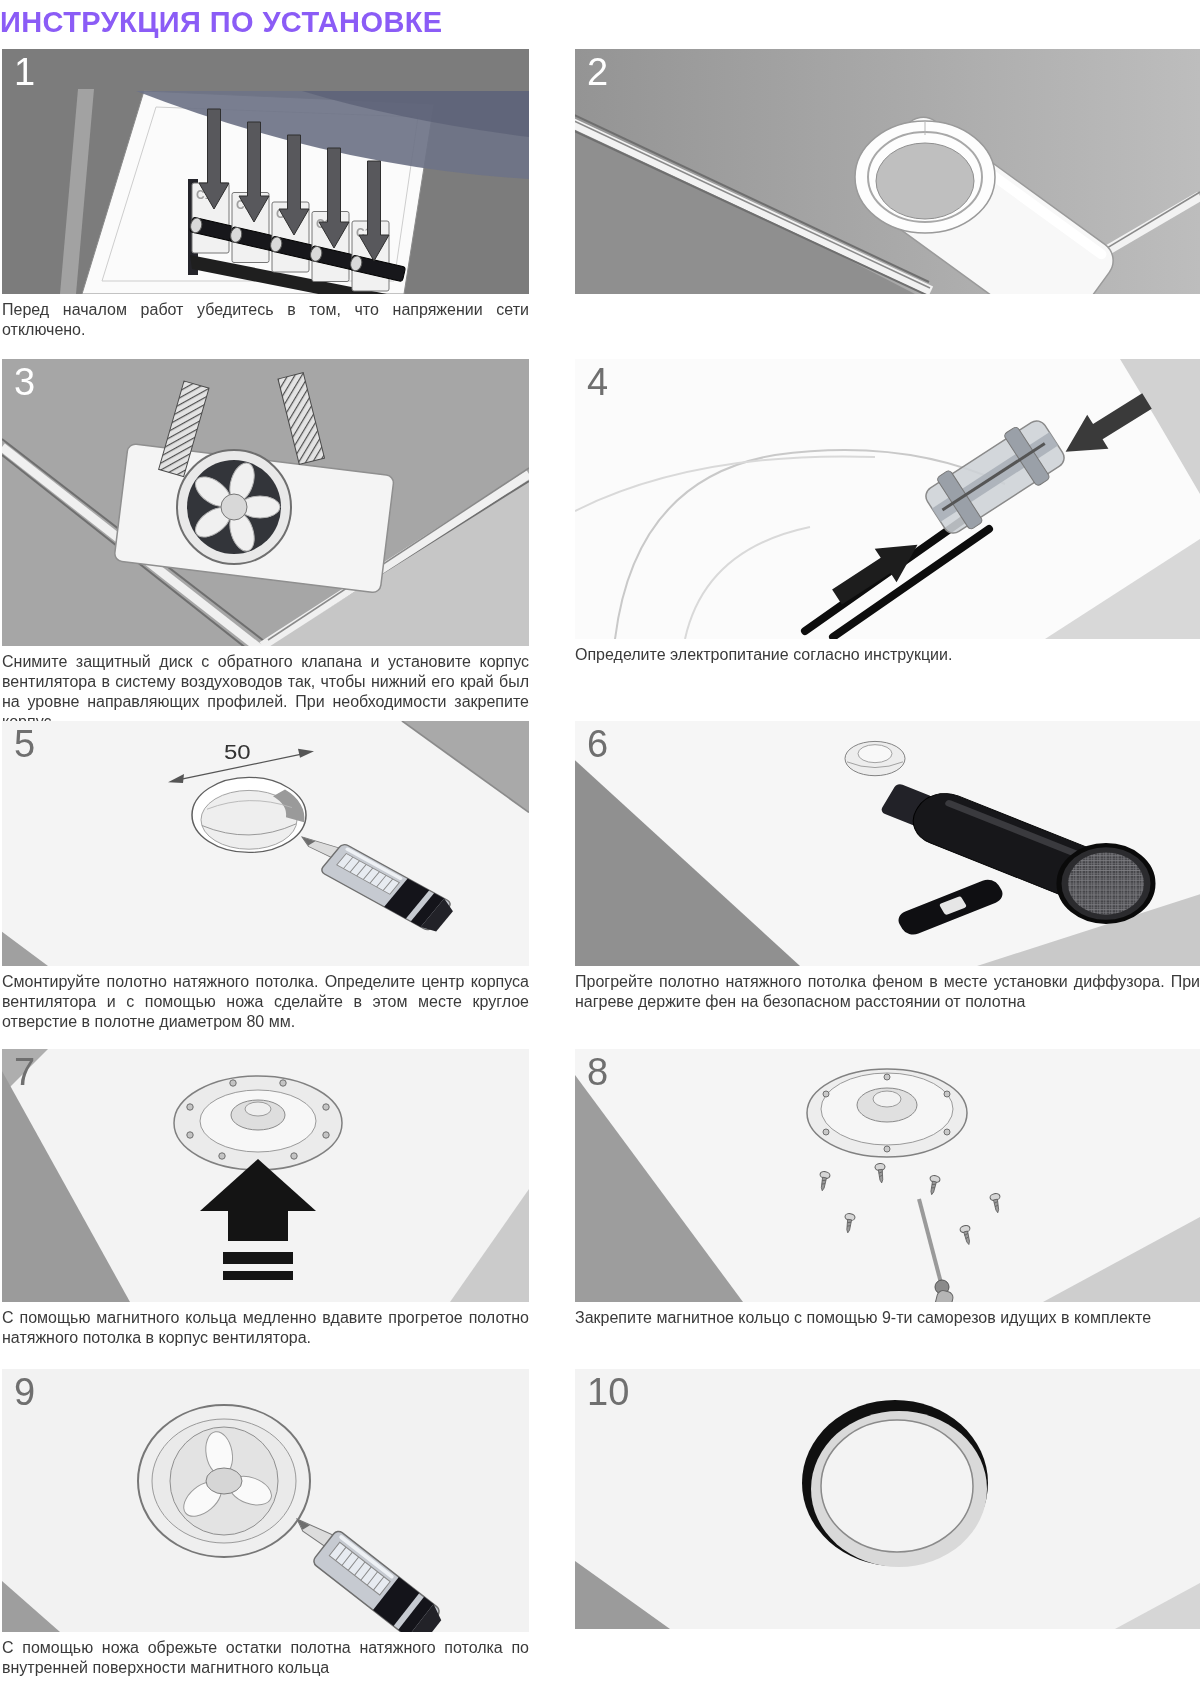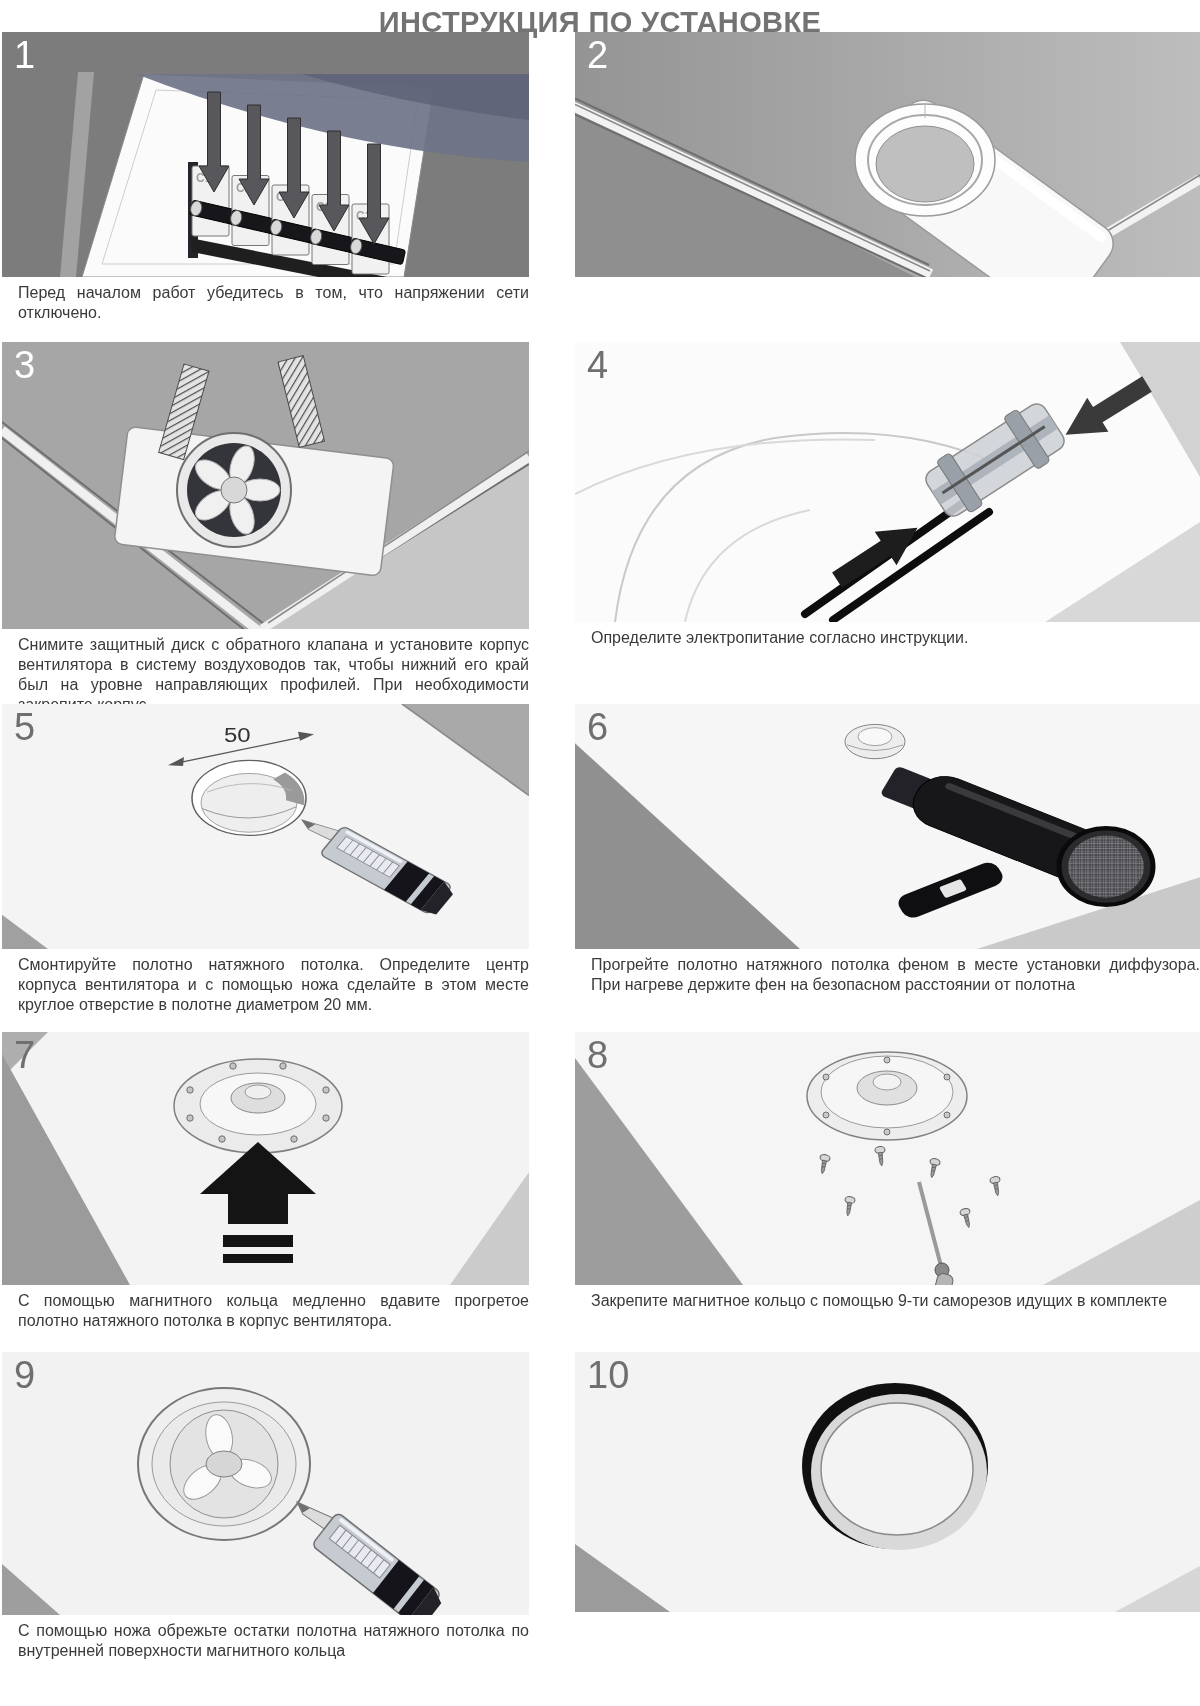--- a/index.html
+++ b/index.html
@@ -1,27 +1,27 @@
 <!DOCTYPE html>
 <html lang="ru"><head>
 <meta charset="utf-8">
 <style>
   html,body{margin:0;padding:0;background:#ffffff;}
   body{width:1200px;font-family:"Liberation Sans",sans-serif;color:#3a3a3a;}
   text{font-family:"Liberation Sans",sans-serif;}
   .sheet{width:1200px;height:1706px;overflow:hidden;background:#fff;}
-  .title{height:32px;box-sizing:border-box;padding-top:6px;text-align:center;
-         font-size:29px;font-weight:700;color:#737373;letter-spacing:.4px;}
+  .title{height:49px;box-sizing:border-box;padding-top:6px;
+         font-size:29px;font-weight:700;color:#8b5cf6;letter-spacing:.4px;}
   .row{display:grid;grid-template-columns:527px 625px;column-gap:46px;padding-left:2px;box-sizing:border-box;}
   .r1{height:310px}.r2{height:362px}.r3{height:328px}.r4{height:320px}.r5{height:338px}
   .cell{position:relative;}
   .ill{display:block;}
   .num{position:absolute;top:2px;left:12px;font-size:38px;line-height:1.15;color:#6f6f6f;}
   .num.light{color:#ffffff;}
-  .cap{margin:6px 0 0 16px;font-size:16px;line-height:20px;text-align:justify;text-align-last:left;color:#3a3a3a;}
+  .cap{margin:6px 0 0 0;font-size:16px;line-height:20px;text-align:justify;text-align-last:left;color:#3a3a3a;}
 </style>
 </head>
 <body>
 
 <div class="sheet">
 
   <div class="title">ИНСТРУКЦИЯ ПО УСТАНОВКЕ</div>
 
   <svg width="0" height="0" style="position:absolute" aria-hidden="true">
     <defs>
@@ -243,21 +243,21 @@
         </g>
         <g>
           <line x1="176" y1="72" x2="302" y2="40" stroke="#555" stroke-width="1.5"></line>
           <polygon points="166,75 182,65 181,76 Z" fill="#555"></polygon>
           <polygon points="312,37 296,34 298,45 Z" fill="#555"></polygon>
           <text x="222" y="46" font-size="24" fill="#333">50</text>
         </g>
         <use href="#knife" transform="translate(300,142) rotate(34)"></use>
       </svg>
       <div class="num">5</div>
-      <p class="cap">Смонтируйте полотно натяжного потолка. Определите центр корпуса вентилятора и с помощью ножа сделайте в этом месте круглое отверстие в полотне диаметром 20 мм.</p>
+      <p class="cap">Смонтируйте полотно натяжного потолка. Определите центр корпуса вентилятора и с помощью ножа сделайте в этом месте круглое отверстие в полотне диаметром 80 мм.</p>
     </div>
 
     <div class="cell">
       <svg class="ill" width="625" height="245" viewBox="0 0 625 300" preserveAspectRatio="none">
         <rect width="625" height="300" fill="#f6f6f6"></rect>
         <polygon points="0,48 225,300 0,300" fill="#909090"></polygon>
         <polygon points="402,300 625,212 625,300" fill="#c9c9c9"></polygon>
         <g>
           <ellipse cx="300" cy="46" rx="30" ry="21" fill="#ededed" stroke="#777"></ellipse>
           <ellipse cx="300" cy="40" rx="17" ry="11" fill="#f8f8f8" stroke="#999"></ellipse>

